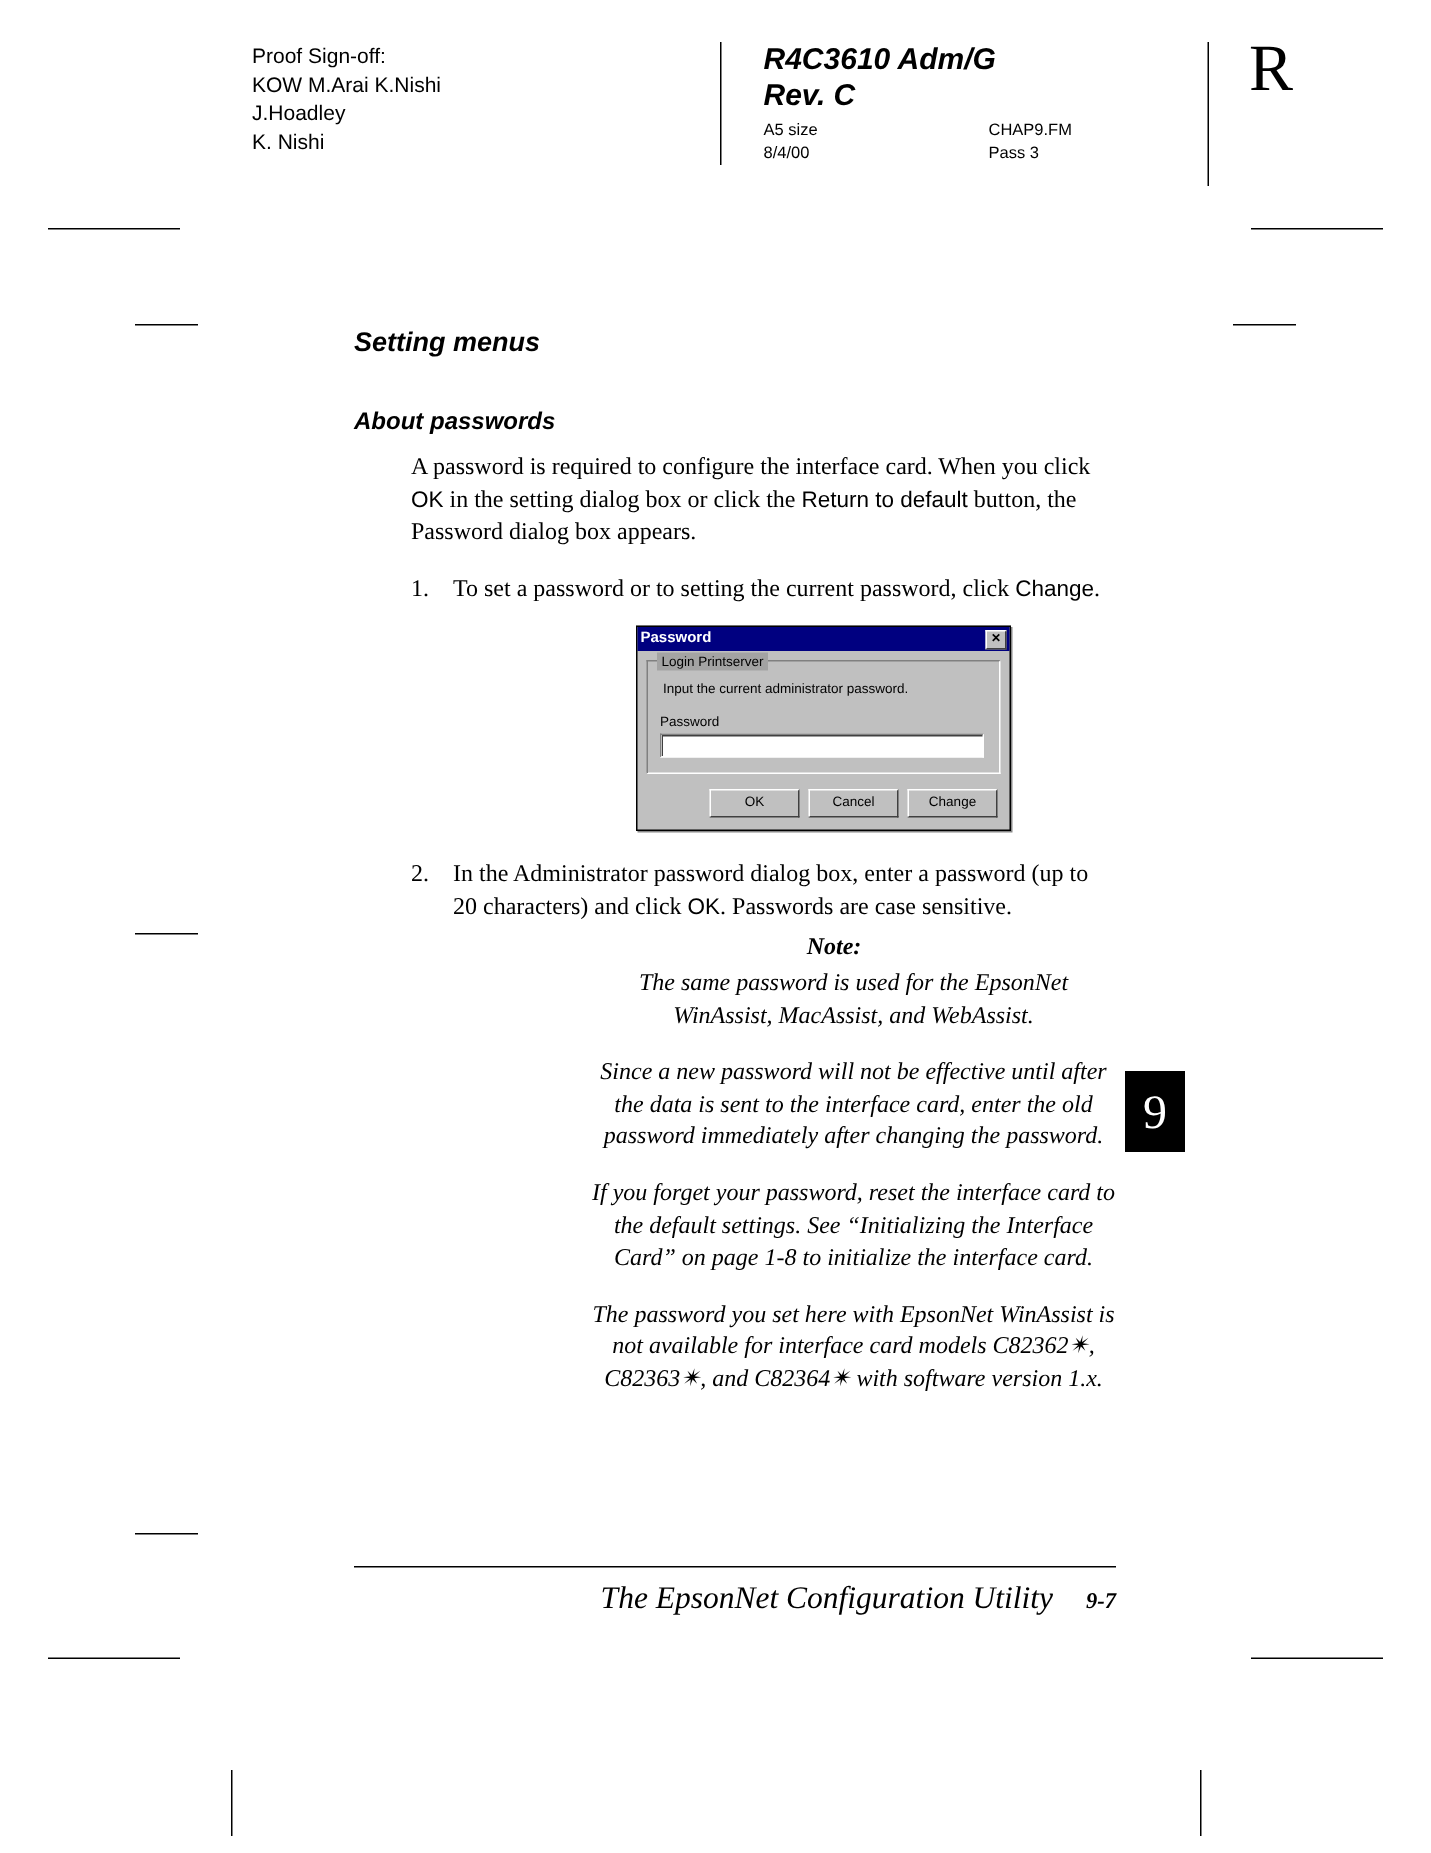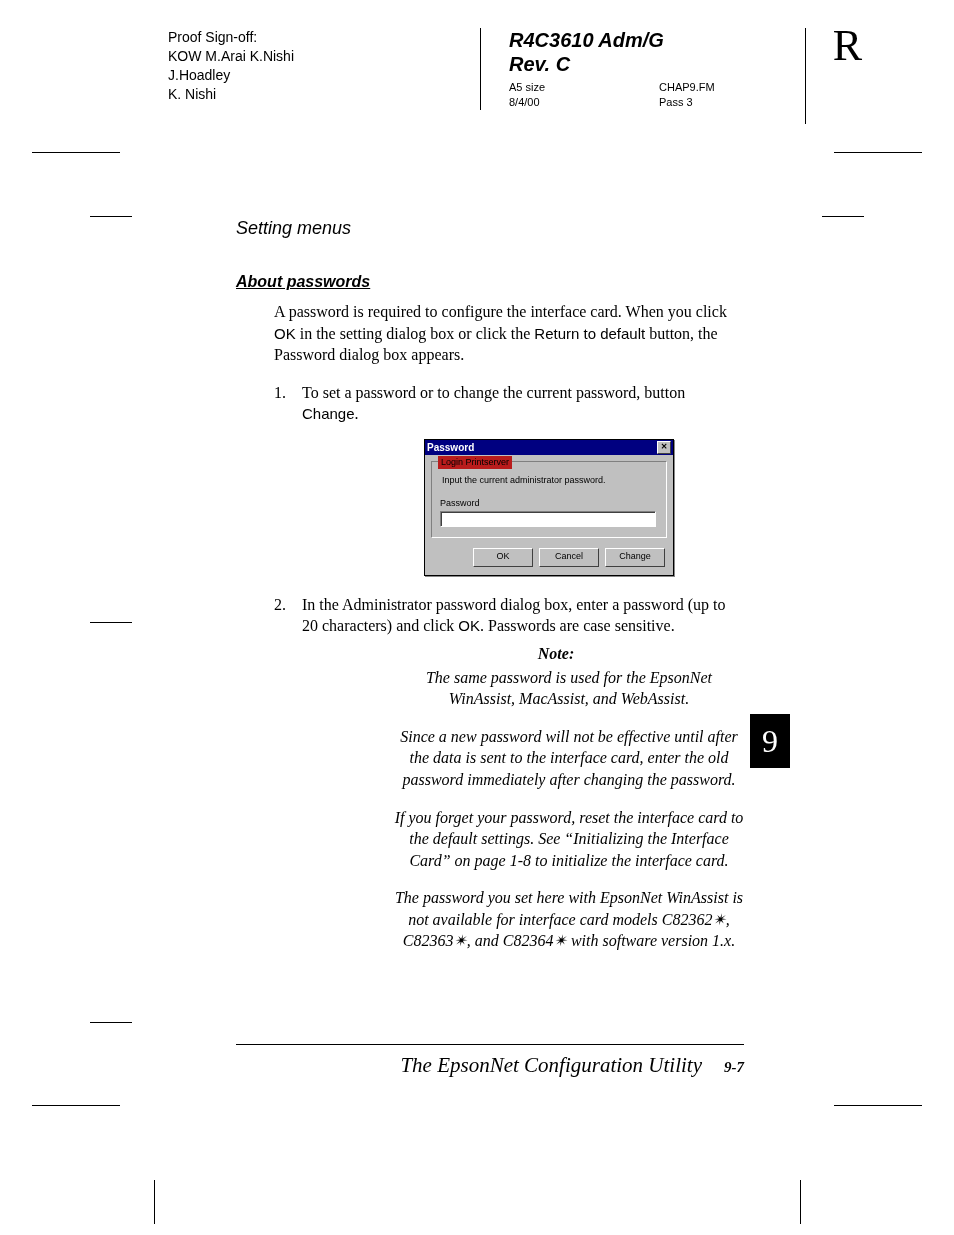--- a/index.html
+++ b/index.html
@@ -68,32 +68,31 @@
   }
 
   .content {
     position: absolute;
     left: 236px;
     top: 218px;
     width: 508px;
   }
   .h1 {
     font-family: 'Century Gothic', 'Avant Garde', Futura, sans-serif;
-    font-weight: 400;
+    font-weight: 700;
     font-style: italic;
     font-size: 18px;
     margin-bottom: 34px;
   }
   .h2 {
     font-family: 'Century Gothic', 'Avant Garde', Futura, sans-serif;
     font-weight: 700;
     font-style: italic;
     font-size: 16px;
     margin-bottom: 10px;
-    text-decoration: underline;
   }
   .para {
     margin-left: 38px;
     line-height: 1.35;
     margin-bottom: 16px;
   }
   .sans-inline {
     font-family: Helvetica, Arial, sans-serif;
     font-size: 15px;
   }
@@ -153,21 +152,21 @@
     margin: 6px;
     border: 1px solid #808080;
     border-right-color: #fff;
     border-bottom-color: #fff;
     padding: 8px 8px 10px 8px;
     position: relative;
   }
   .grouplabel {
     position: absolute;
     top: -6px; left: 6px;
-    background: #b91c1c;
+    background: #a3a3a3;
     padding: 0 3px;
   }
   .dlg-input {
     width: 214px;
     height: 14px;
     background: #fff;
     border: 1px solid #808080;
     border-right-color: #fff;
     border-bottom-color: #fff;
     box-shadow: inset 1px 1px 0 #404040;
@@ -263,21 +262,21 @@
 <div class="content">
   <div class="h1">Setting menus</div>
   <div class="h2">About passwords</div>
 
   <div class="para">
     <span>A password is required to configure the interface card. When you click </span><span class="sans-inline">OK</span><span> in the setting dialog box or click the </span><span class="sans-inline">Return to default</span><span> button, the Password dialog box appears.</span>
   </div>
 
   <ol class="steps">
     <li>
-      <span>To set a password or to change the current password, button </span><span class="sans-inline">Change</span><span>.</span>
+      <span>To set a password or to setting the current password, click </span><span class="sans-inline">Change</span><span>.</span>
 
       <div class="dialog-wrap">
         <div class="dialog">
           <div class="titlebar">
             <span>Password</span>
             <span class="closebox">✕</span>
           </div>
           <div class="groupbox">
             <span class="grouplabel">Login Printserver</span>
             <div style="margin:4px 0 10px 2px;">Input the current administrator password.</div>

